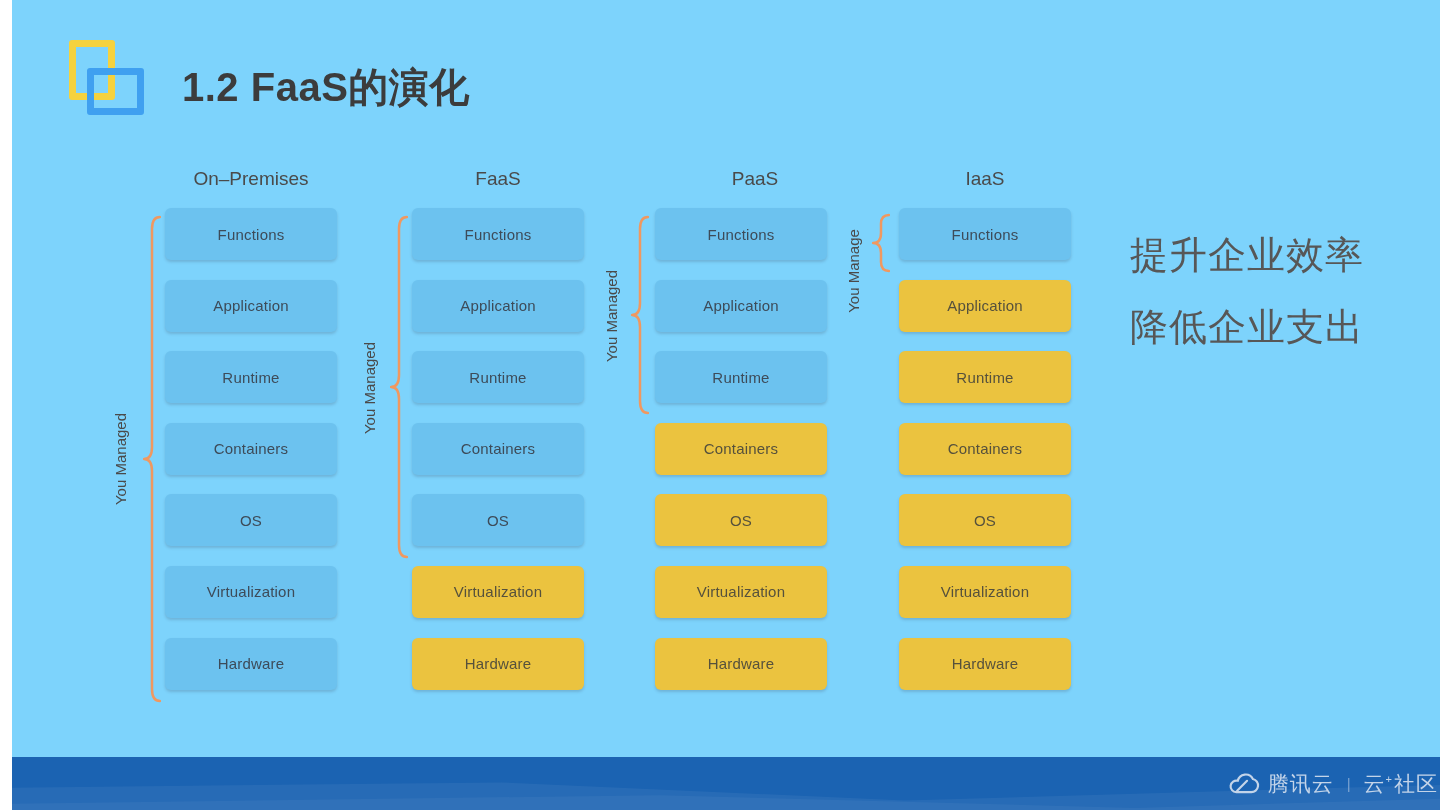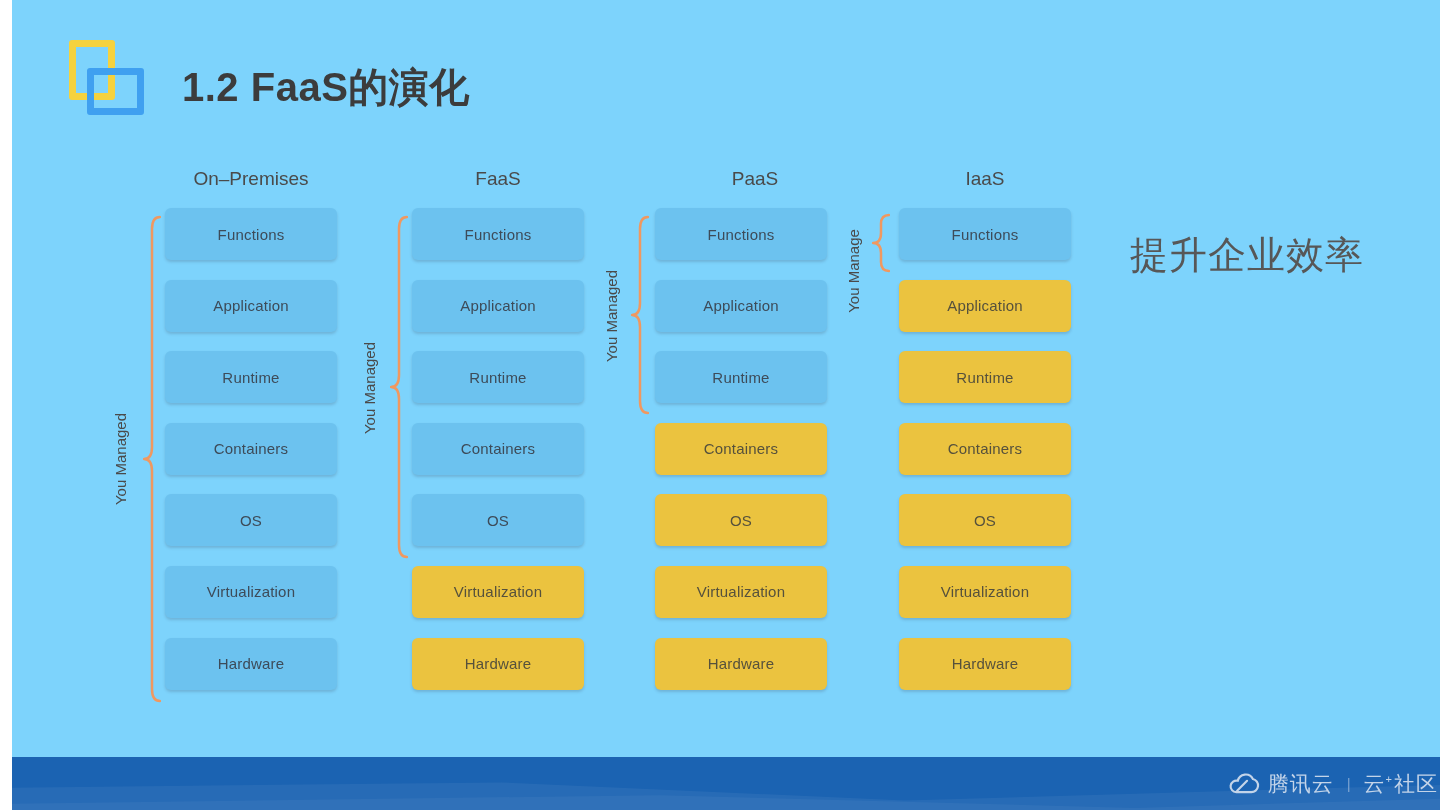--- a/index.html
+++ b/index.html
@@ -156,20 +156,21 @@
     <path d="M17,2 Q9,2 9,14 L9,88 Q9,100 1,100 Q9,100 9,112 L9,186 Q9,198 17,198"></path>
   </svg>
   <div class="bracket-label" style="left:599px; top:316px">You Managed</div>
 
   <svg class="brace" style="left:860px; top:213px" width="18" height="60" viewBox="0 0 18 60">
     <path d="M17,2 Q9,2 9,11 L9,20 Q9,30 1,30 Q9,30 9,40 L9,49 Q9,58 17,58"></path>
   </svg>
   <div class="bracket-label" style="left:841px; top:271px">You Manage</div>
 
   <div class="benefit benefit-1">提升企业效率</div>
+  <div class="benefit benefit-2">降低企业支出</div>
 
   <div class="footer">
     <div class="footer-deco-1"></div>
     <div class="footer-deco-2"></div>
     <div class="footer-logo">
       <span class="footer-cloud-icon">
         <svg width="36" height="28" viewBox="0 0 40 30">
           <path d="M29,24 H12.5 a6.4,6.4 0 1 1 1.7,-12.6 A9,9 0 0 1 31,9.4 a7.4,7.4 0 0 1 -2,14.6"></path>
           <path d="M13.5,22.5 L24.5,11.5"></path>
         </svg>

